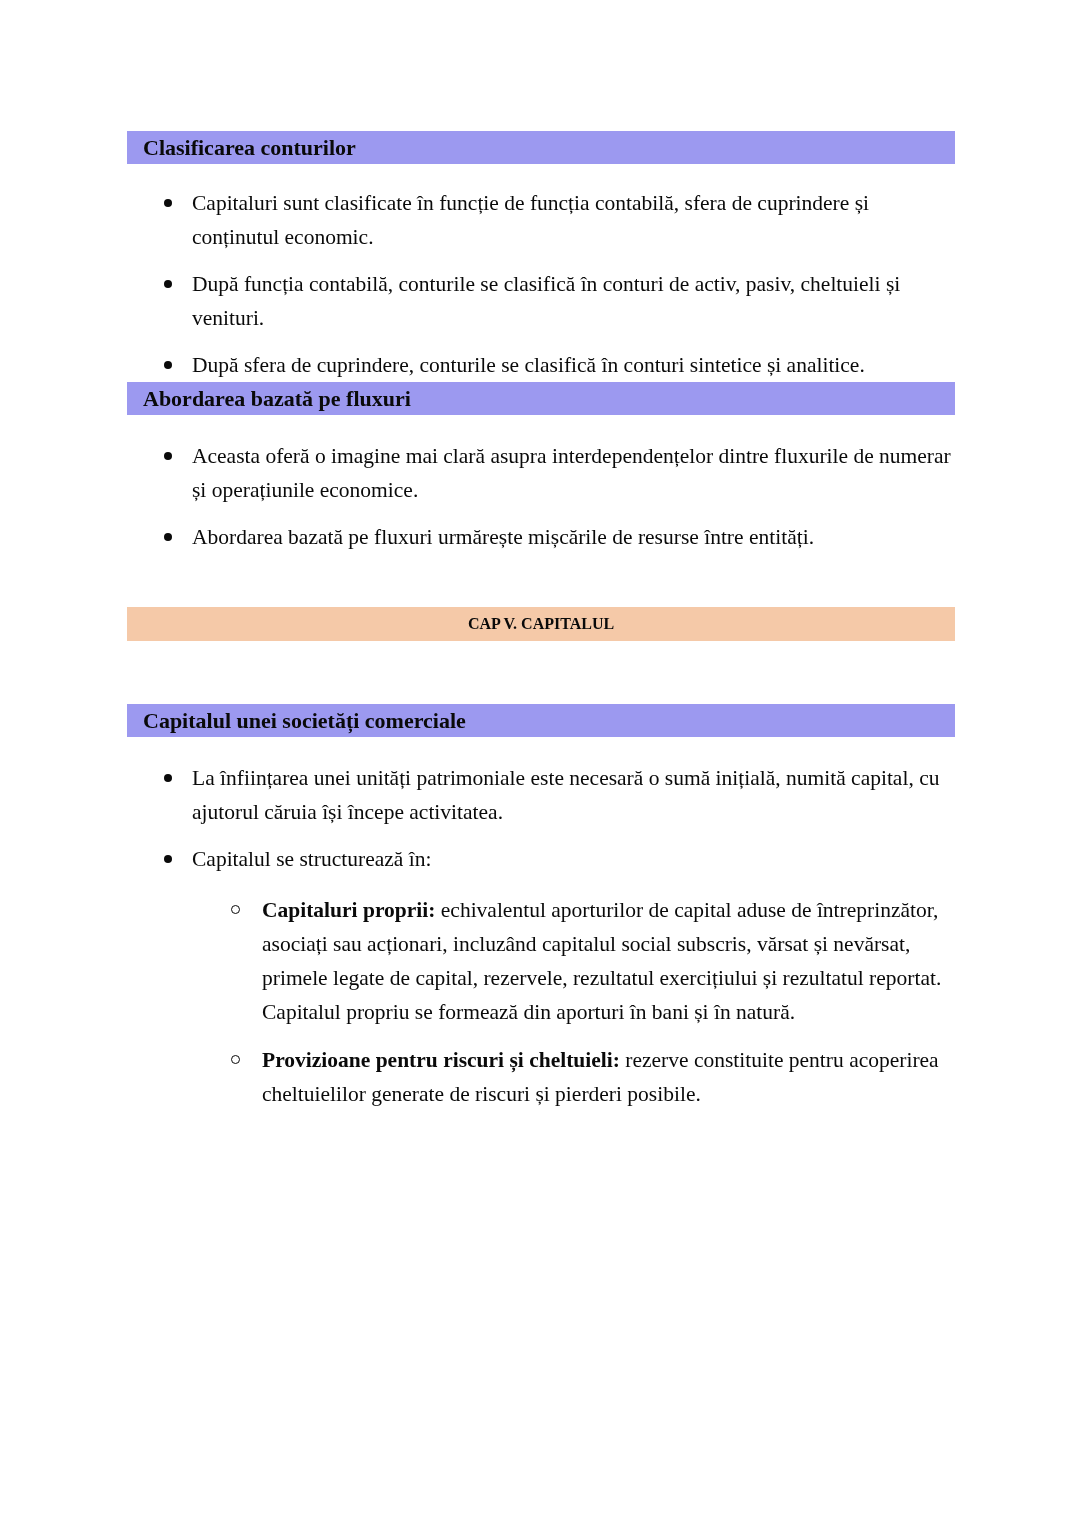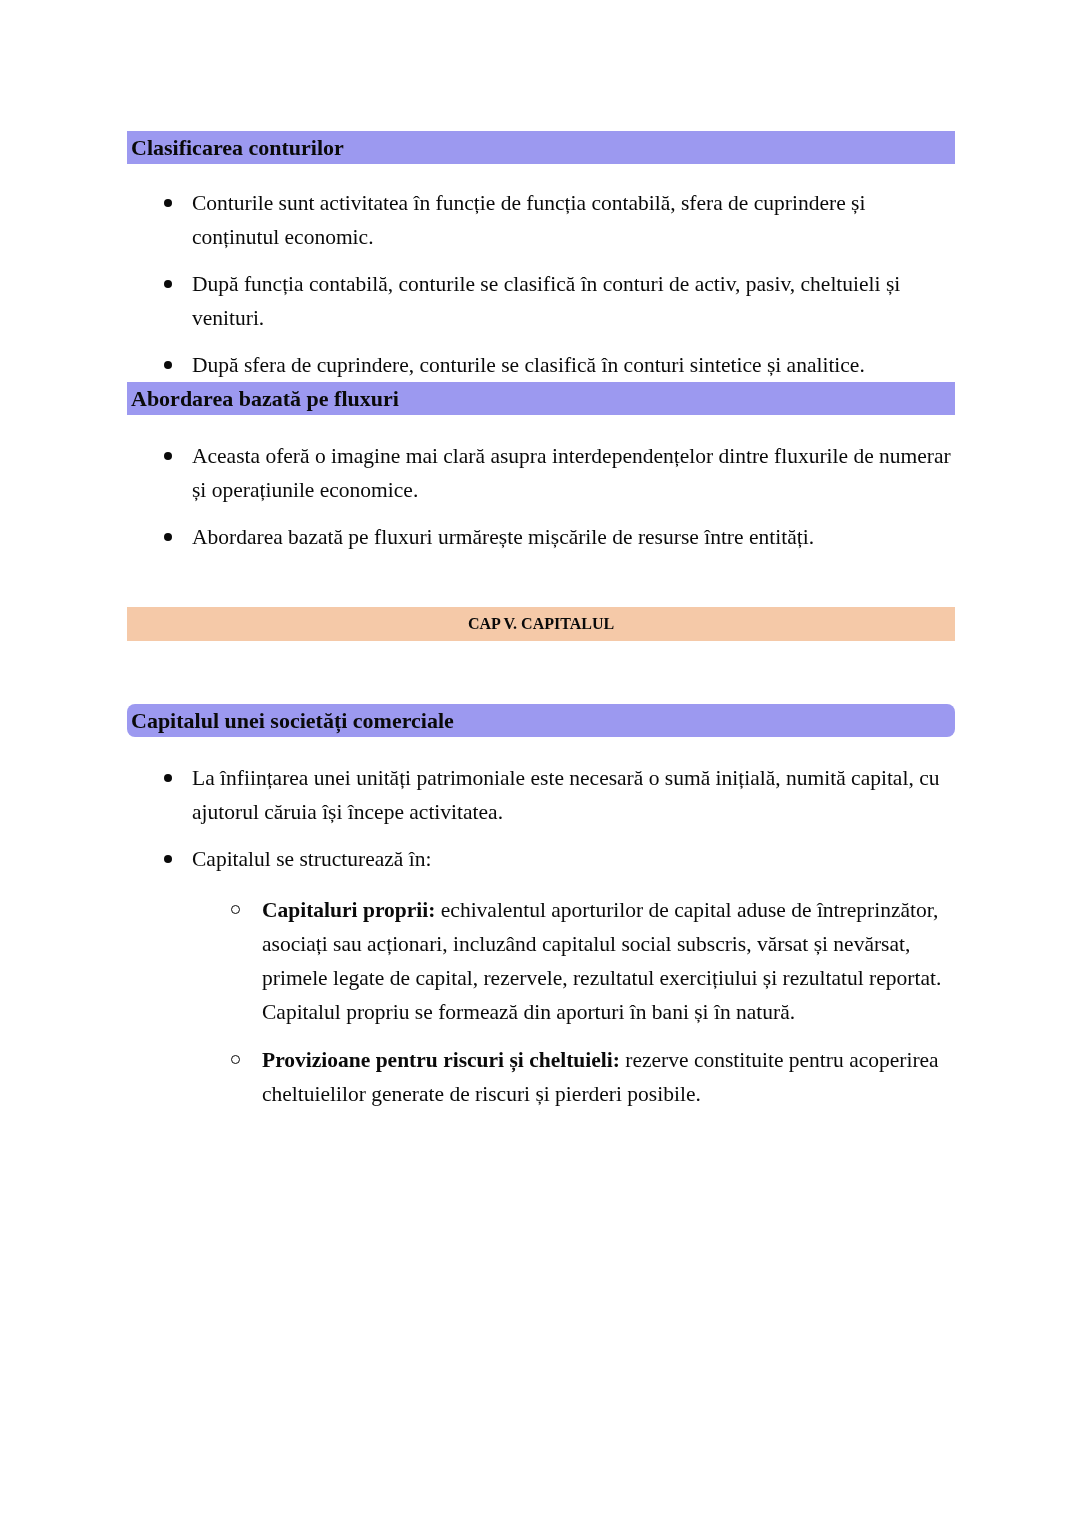--- a/index.html
+++ b/index.html
@@ -15,31 +15,31 @@
     font-family:"Liberation Serif","DejaVu Serif",serif;
     color:var(--text);
   }
   .page{position:relative;width:1080px;height:1527px;background:#ffffff;overflow:hidden;}
   .content{position:absolute;left:127px;top:131px;width:828px;}
 
   .h-bar{
     background:var(--heading-bg);
     height:33px;line-height:33px;
     font-size:22px;font-weight:bold;
-    padding-left:4px;
+    padding-left:16px;
     white-space:nowrap;
   }
   .chapter-bar{
     background:var(--chapter-bg);
     height:34px;line-height:34px;
     font-size:16px;font-weight:bold;
     text-align:center;
     margin-top:53px;
   }
-  .h-bar.after-chapter{margin-top:63px;border-radius:8px;}
+  .h-bar.after-chapter{margin-top:63px;}
 
   .bullets{margin-top:22px;margin-bottom:6px;}
   .bullets.tight-bottom{margin-bottom:0;}
   .bullet{
     position:relative;
     padding-left:65px;
     margin-bottom:13px;
     font-size:21.5px;line-height:34px;
   }
   .bullet:last-child{margin-bottom:0;}
@@ -64,21 +64,21 @@
 
 <div class="page">
   <div class="content">
 
     <div class="h-bar">
       <span>Clasificarea conturilor</span>
     </div>
     <div class="bullets tight-bottom">
       <div class="bullet">
         <span class="dot"></span>
-        <p>Conturile sunt activitatea în funcție de funcția contabilă, sfera de cuprindere și conținutul economic.</p>
+        <p>Capitaluri sunt clasificate în funcție de funcția contabilă, sfera de cuprindere și conținutul economic.</p>
       </div>
       <div class="bullet">
         <span class="dot"></span>
         <p>După funcția contabilă, conturile se clasifică în conturi de activ, pasiv, cheltuieli și venituri.</p>
       </div>
       <div class="bullet">
         <span class="dot"></span>
         <p>După sfera de cuprindere, conturile se clasifică în conturi sintetice și analitice.</p>
       </div>
     </div>

